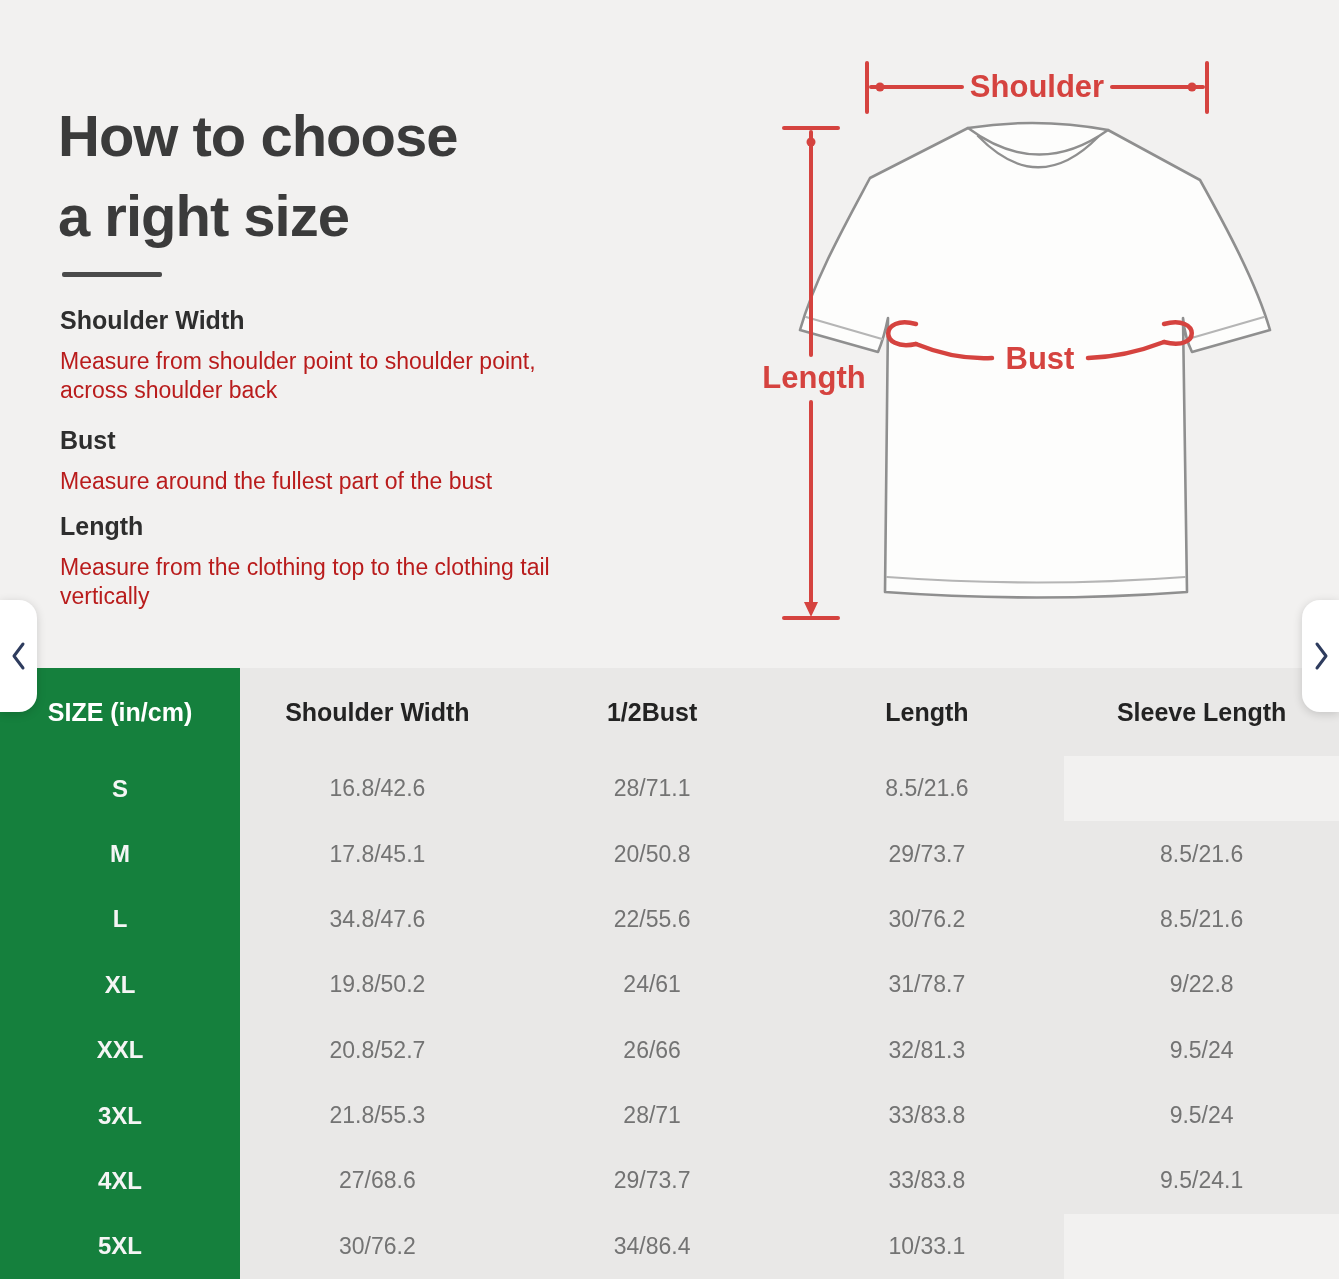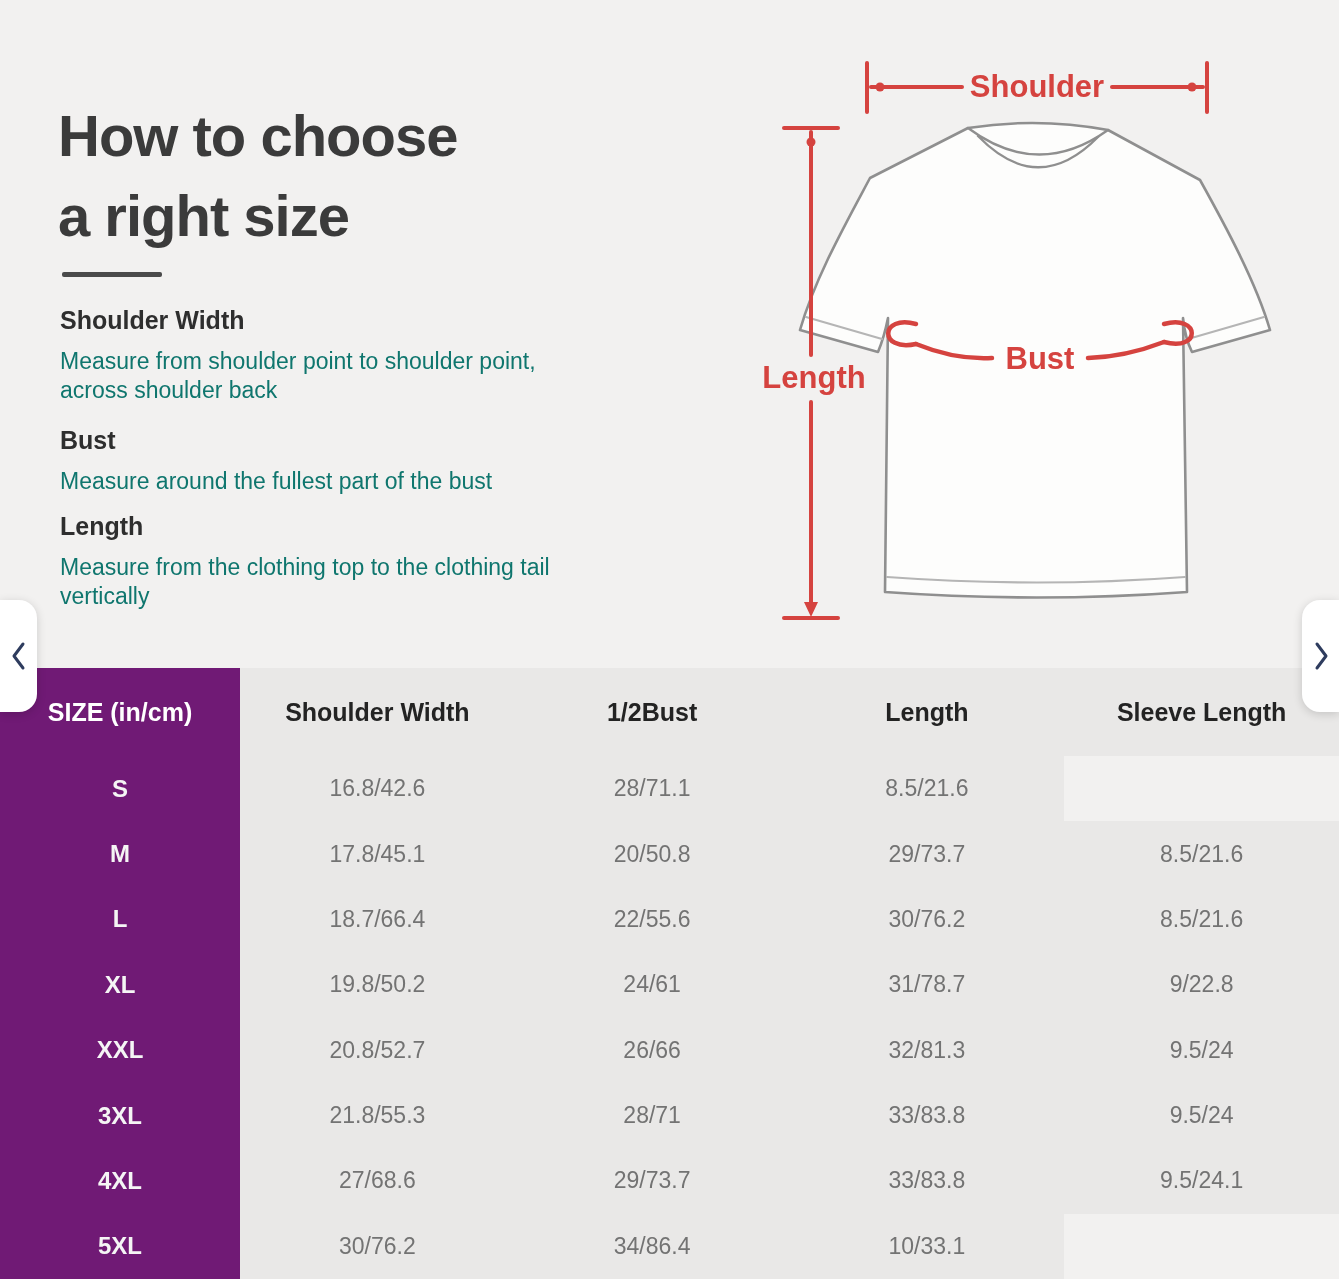--- a/index.html
+++ b/index.html
@@ -8,21 +8,21 @@
     position:relative;width:1339px;height:1279px;overflow:hidden;
     background:#f2f1f0;margin:0 auto;
   }
   
   .title{position:absolute;left:58px;top:96px;font-size:58px;line-height:80px;
     font-weight:700;color:#3b3b3b;letter-spacing:-1px;}
   .title-underline{position:absolute;left:62px;top:272px;width:100px;height:5px;
     background:#4a4a4a;border-radius:2px;}
   .section{position:absolute;left:60px;width:590px;}
   .section .sec-head{font-size:25px;font-weight:700;color:#2e2e2e;margin-bottom:12px;}
-  .section .sec-line{font-size:23px;color:#0f766e;line-height:29px;}
+  .section .sec-line{font-size:23px;color:#b91c1c;line-height:29px;}
   .sec-shoulder{top:306px;}
   .sec-bust{top:426px;}
   .sec-length{top:512px;}
   
   .diagram{position:absolute;left:740px;top:20px;width:600px;height:645px;}
   .diagram svg{display:block;}
   .red-label{font-weight:700;fill:#d5433f;font-family:"Liberation Sans",sans-serif;}
   
   .nav-pill{position:absolute;top:600px;width:37px;height:112px;background:#ffffff;
     box-shadow:0 2px 10px rgba(0,0,0,.16);display:flex;align-items:center;
@@ -30,21 +30,21 @@
   .nav-prev{left:0;border-radius:0 18px 18px 0;}
   .nav-next{right:0;border-radius:18px 0 0 18px;}
   
   .size-table{position:absolute;left:0;top:668px;width:1339px;height:611px;
     display:flex;flex-direction:column;}
   .trow{display:grid;grid-template-columns:240px 1fr 1fr 1fr 1fr;flex:1;}
   .trow.thead{flex:0 0 88px;}
   .tcell{display:flex;align-items:center;justify-content:center;
     background:#e9e8e7;font-size:23px;color:#737373;text-align:center;}
   .thead .tcell{font-size:25px;font-weight:700;color:#232323;}
-  .tcell.dark{background:#701a75;color:#f5f5f5;font-weight:700;font-size:24px;}
+  .tcell.dark{background:#15803d;color:#f5f5f5;font-weight:700;font-size:24px;}
   .thead .tcell.dark{border-top-left-radius:26px;font-size:25px;color:#ffffff;}
 </style>
 </head>
 <body>
 
 <div class="stage">
 
   <div class="title">
     <div>How to choose</div>
     <div>a right size</div>
@@ -156,21 +156,21 @@
     <div class="trow">
       <div class="tcell dark">M</div>
       <div class="tcell">17.8/45.1</div>
       <div class="tcell">20/50.8</div>
       <div class="tcell">29/73.7</div>
       <div class="tcell">8.5/21.6</div>
     </div>
   
     <div class="trow">
       <div class="tcell dark">L</div>
-      <div class="tcell">18.7/66.4</div>
+      <div class="tcell">34.8/47.6</div>
       <div class="tcell">22/55.6</div>
       <div class="tcell">30/76.2</div>
       <div class="tcell">8.5/21.6</div>
     </div>
   
     <div class="trow">
       <div class="tcell dark">XL</div>
       <div class="tcell">19.8/50.2</div>
       <div class="tcell">24/61</div>
       <div class="tcell">31/78.7</div>

